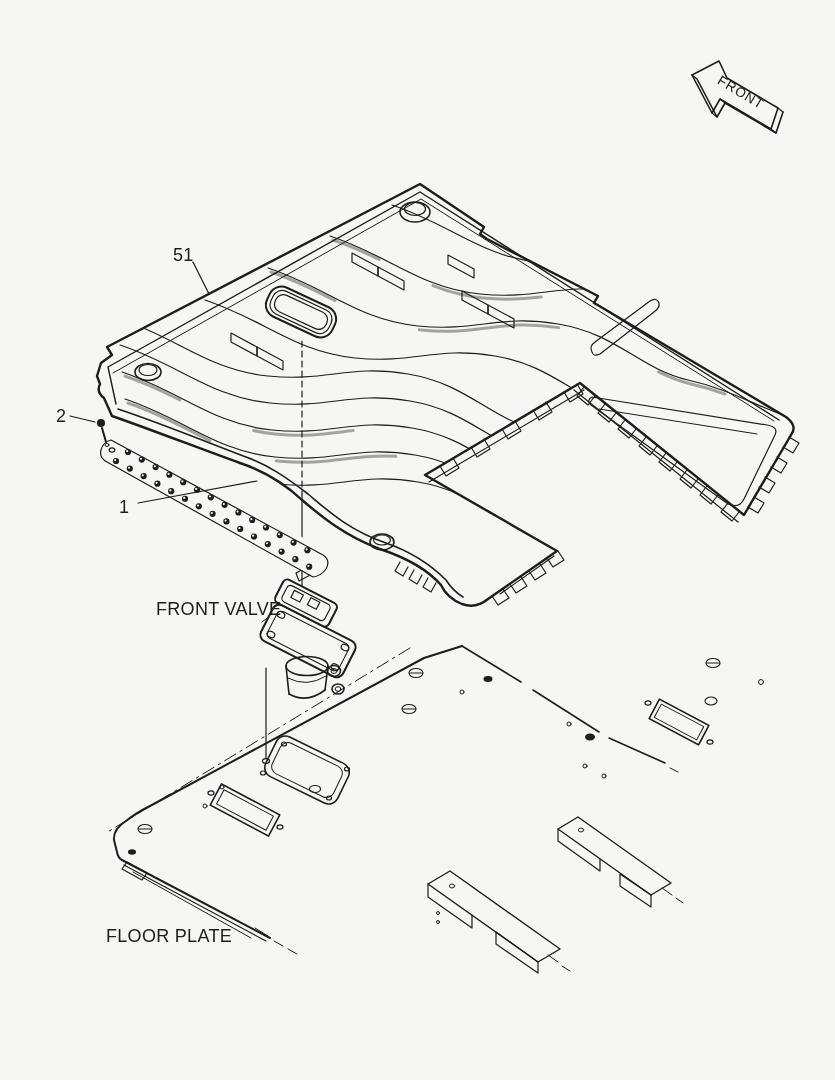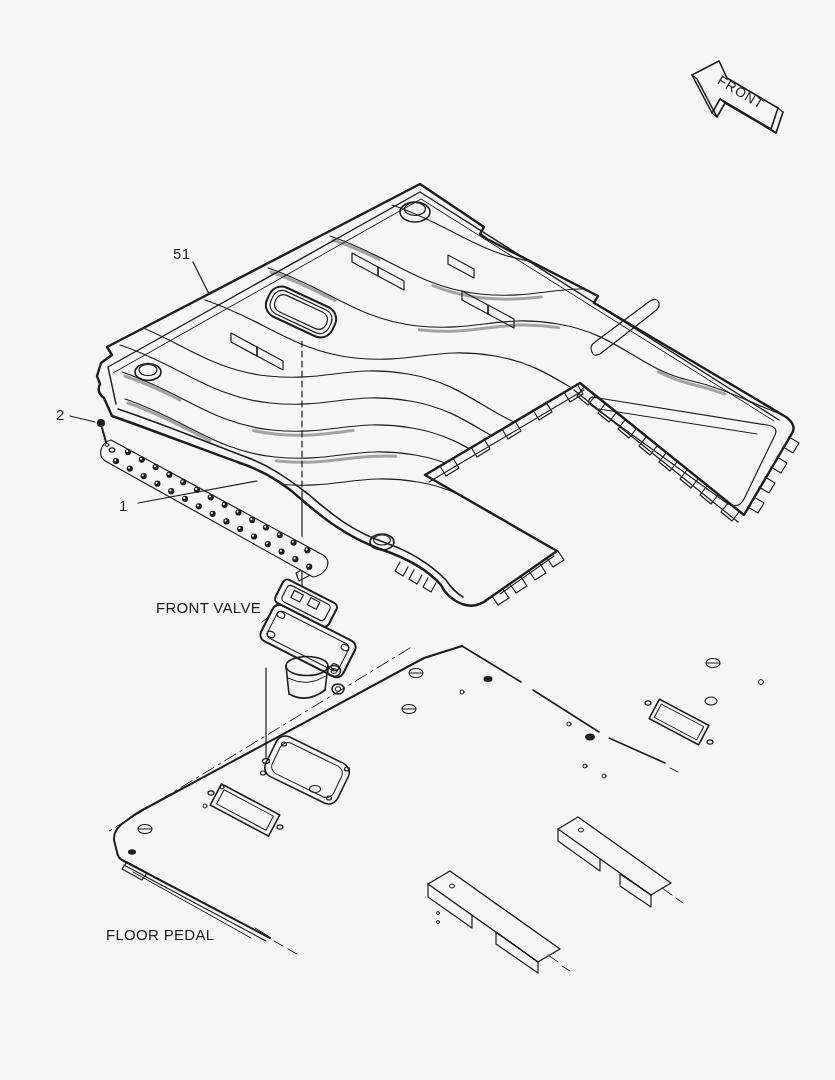--- a/index.html
+++ b/index.html
@@ -6,21 +6,21 @@
   html,body{margin:0;padding:0;}
   body{background:var(--bg);font-family:"Liberation Sans",sans-serif;}
   .stage{position:relative;width:835px;height:1080px;background:var(--bg);overflow:hidden;}
   svg{position:absolute;left:0;top:0;}
   .ln{stroke:var(--line);fill:none;stroke-linecap:round;stroke-linejoin:round;}
   .fb{fill:var(--bg);stroke:none;}
   .fd{fill:var(--line);stroke:none;}
   .gray{stroke:var(--shade);fill:none;stroke-linecap:round;}
   .w25{stroke-width:2.4} .w2{stroke-width:2} .w16{stroke-width:1.6}
   .w14{stroke-width:1.4} .w12{stroke-width:1.2} .w1{stroke-width:1}
-  .lbl{position:absolute;color:var(--line);font-size:15px;letter-spacing:.3px;white-space:nowrap;}
+  .lbl{position:absolute;color:var(--line);font-size:18px;letter-spacing:.3px;white-space:nowrap;}
   .front-label{position:absolute;left:703px;top:85px;width:76px;text-align:center;
     transform:rotate(31deg);font-size:13.5px;letter-spacing:1px;color:var(--line);}
 </style>
 </head>
 <body>
 
 <div class="stage">
 <svg width="835" height="1080" viewBox="0 0 835 1080">
   <defs>
     <clipPath id="matClip">
@@ -362,15 +362,15 @@
     <path class="ln w16" style="fill:var(--bg)" d="M692,75 L719,61 L727,78 L778,108 L771,129 L720,99 L712,113 Z"></path>
     <path class="ln w16" d="M692,75 L697,79 L717,117 L725,103 L776,133 L783,112"></path>
     <path class="ln w12" d="M712,113 L717,117 M720,99 L725,103 M771,129 L776,133 M778,108 L783,112"></path>
   </g>
 </svg>
 
 <div class="lbl" style="left:173px;top:245px">51</div>
 <div class="lbl" style="left:56px;top:406px">2</div>
 <div class="lbl" style="left:119px;top:497px">1</div>
 <div class="lbl" style="left:156px;top:599px">FRONT VALVE</div>
-<div class="lbl" style="left:106px;top:926px">FLOOR PEDAL</div>
+<div class="lbl" style="left:106px;top:926px">FLOOR PLATE</div>
 <div class="front-label">FRONT</div>
 </div>
 
 </body></html>

